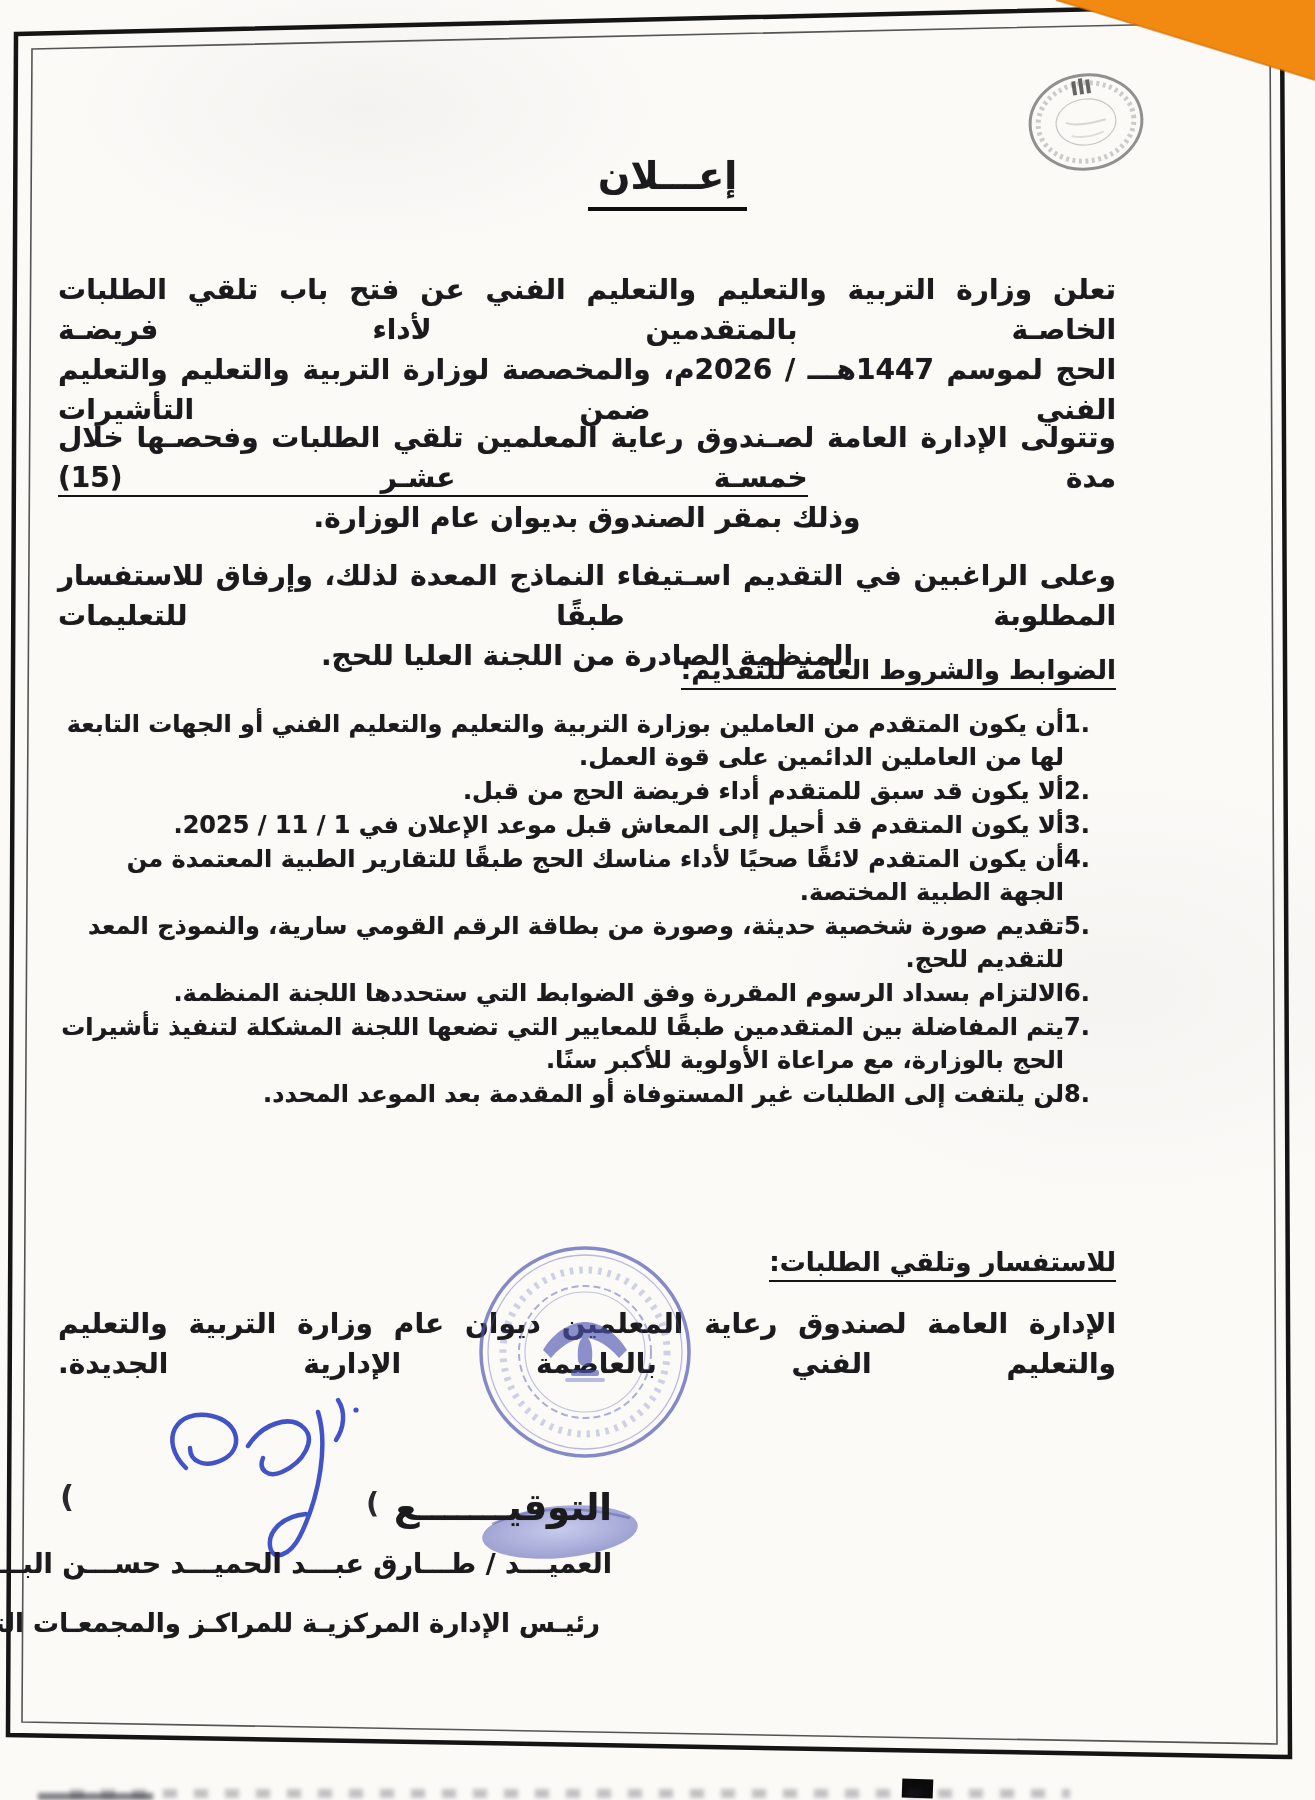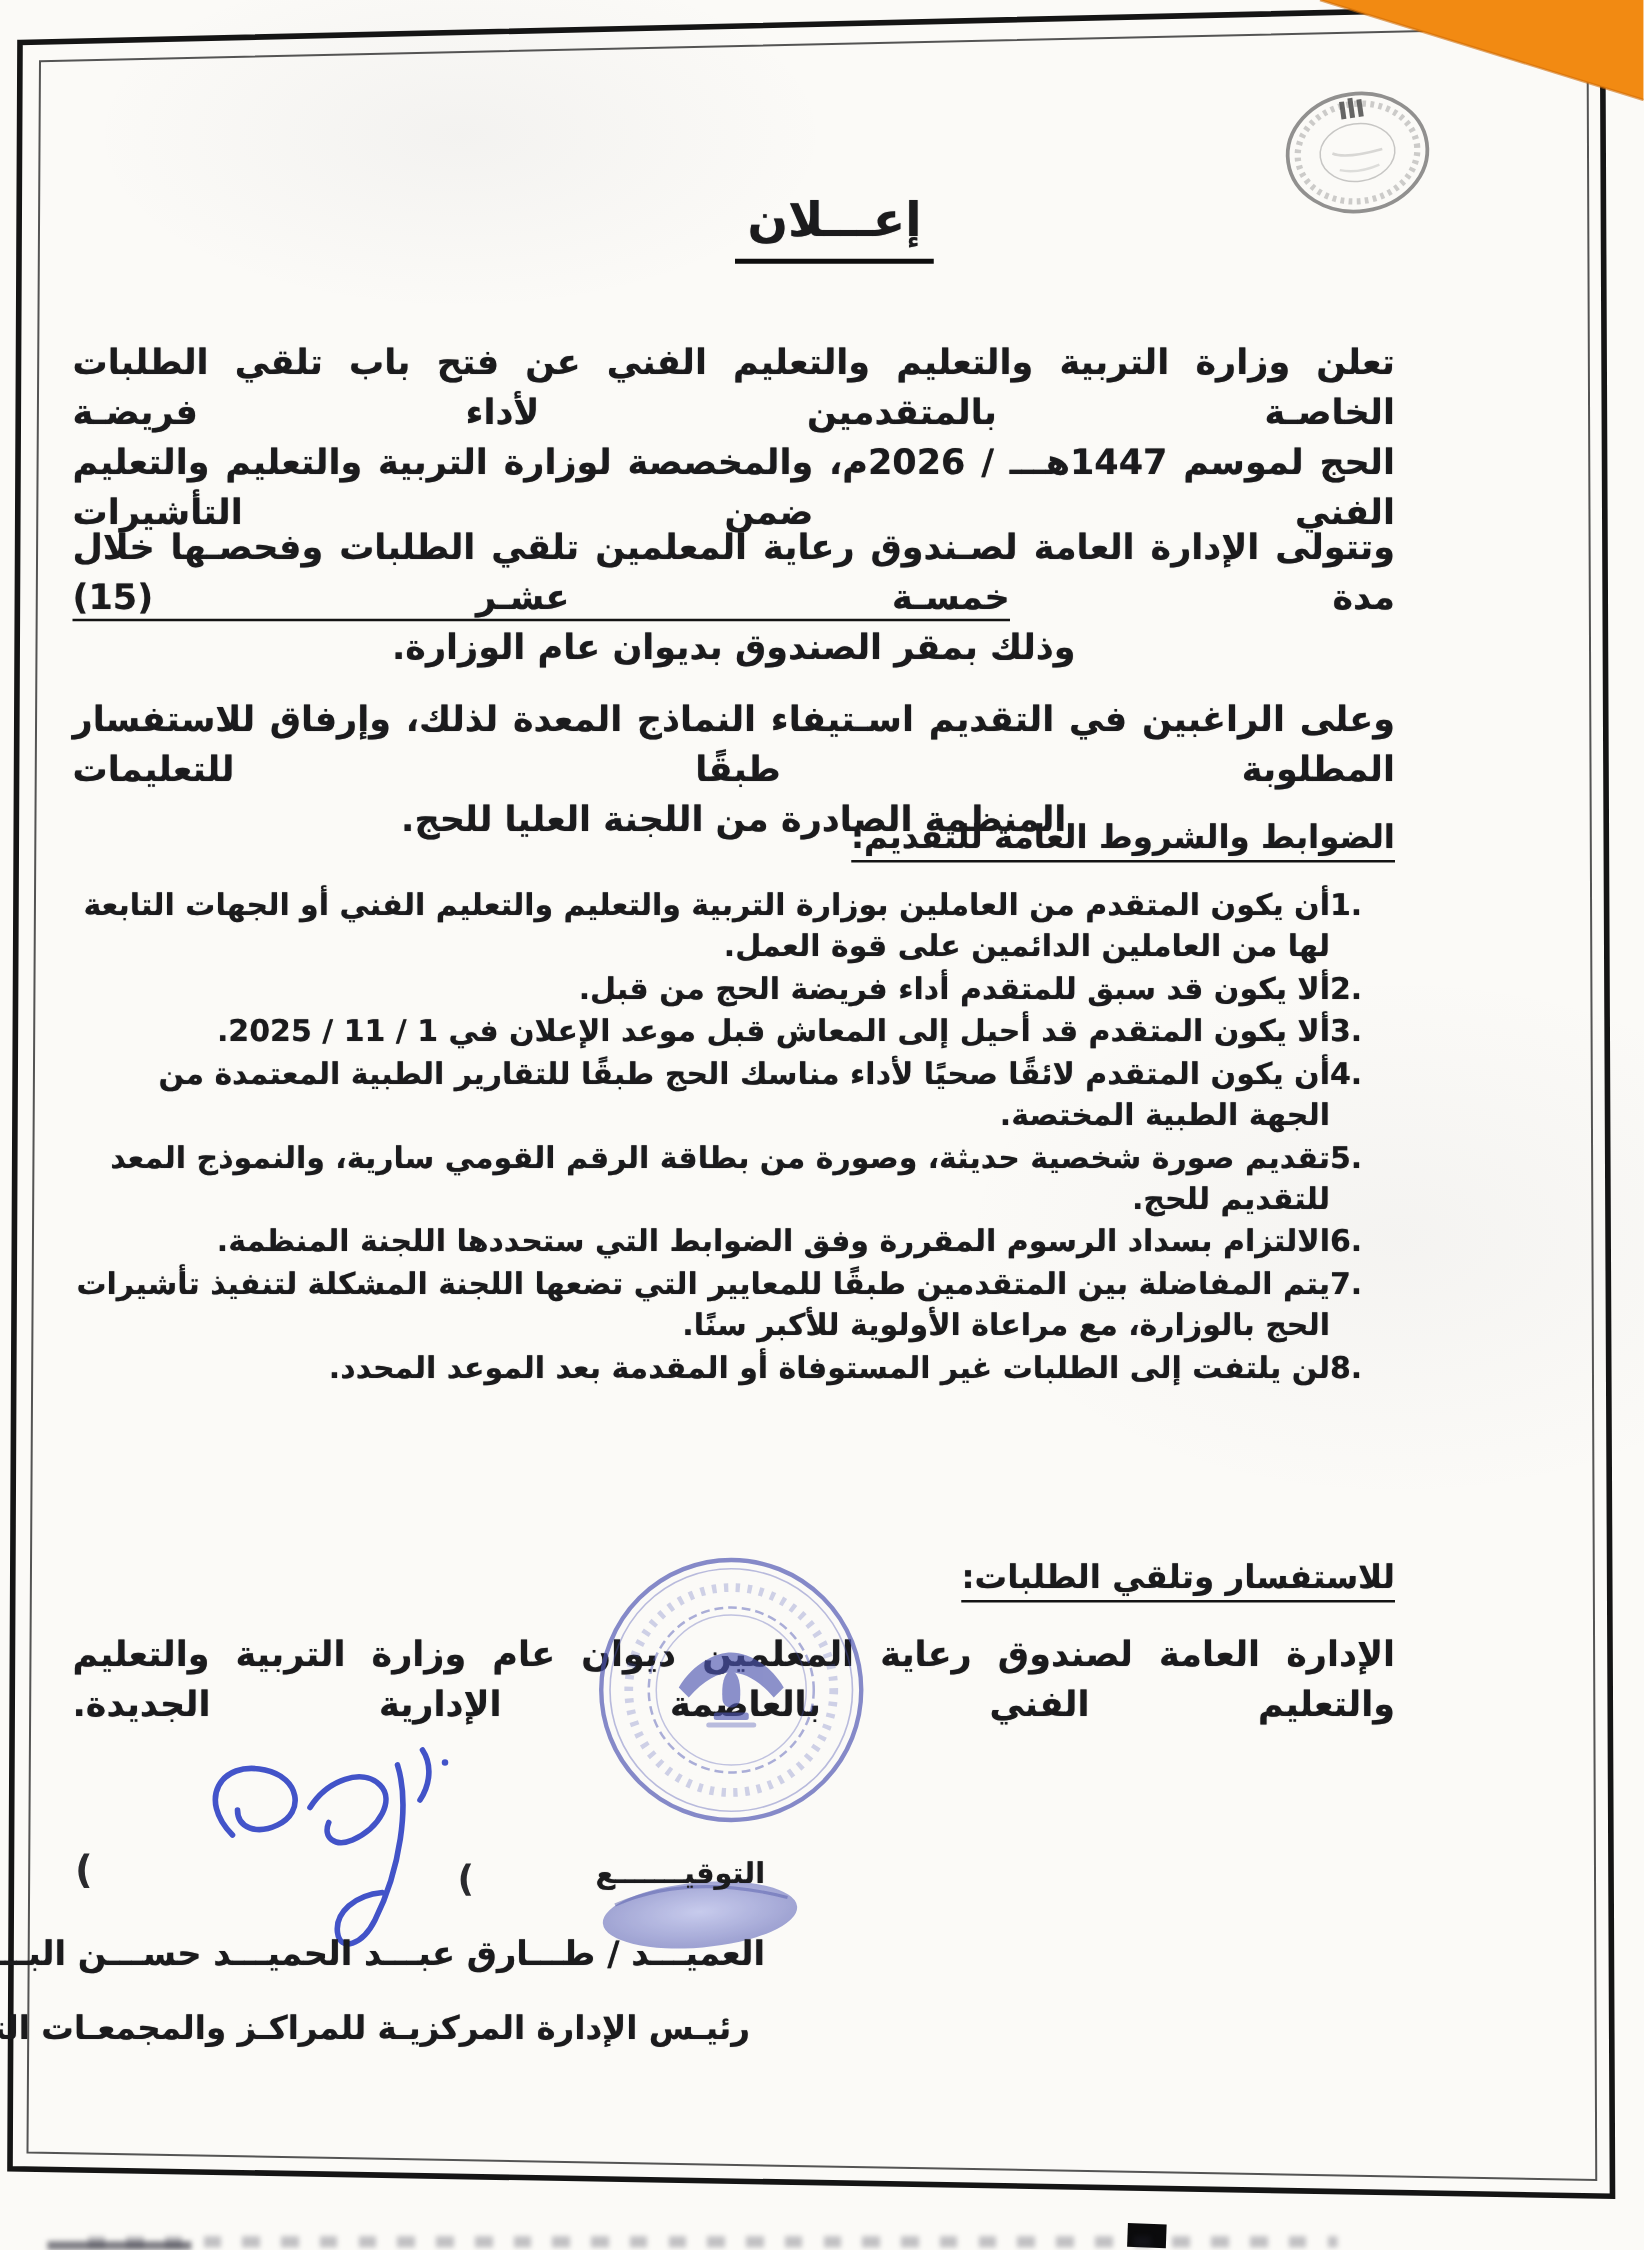--- a/index.html
+++ b/index.html
@@ -33,21 +33,21 @@
   .heading{font-size:26px;line-height:40px;}
   .heading .u{border-bottom:2.8px solid #141414;padding-bottom:3px;}
 
   
   .list{font-size:24px;line-height:33px;}
   .item{display:flex;margin:0 0 1px 0;}
   .num{direction:ltr;flex:0 0 46px;text-align:left;padding-right:6px;}
   .itxt{flex:1;text-align:right;}
 
   
-  .sig-label{right:703px;top:1486px;font-size:23px;direction:rtl;letter-spacing:.5px;}
+  .sig-label{right:703px;top:1486px;font-size:37px;direction:rtl;letter-spacing:.5px;}
   .paren-r{left:366px;top:1486px;font-size:29px;color:#2a2a2e;}
   .paren-l{left:60px;top:1478px;font-size:31px;color:#2a2a2e;}
   .sig-name{right:703px;top:1548px;font-size:27px;direction:rtl;white-space:nowrap;}
   .sig-role{right:715px;top:1608px;font-size:26px;direction:rtl;white-space:nowrap;}
 
   
   .black-sq{left:902px;top:1779px;width:31px;height:19px;background:#0b0b0c;transform:rotate(2deg);}
   .bottom-smudge{
     left:70px;top:1789px;width:1000px;height:9px;opacity:.55;filter:blur(2px);
     background:repeating-linear-gradient(90deg, rgba(40,40,58,.5) 0 14px, rgba(40,40,58,0) 14px 31px);

